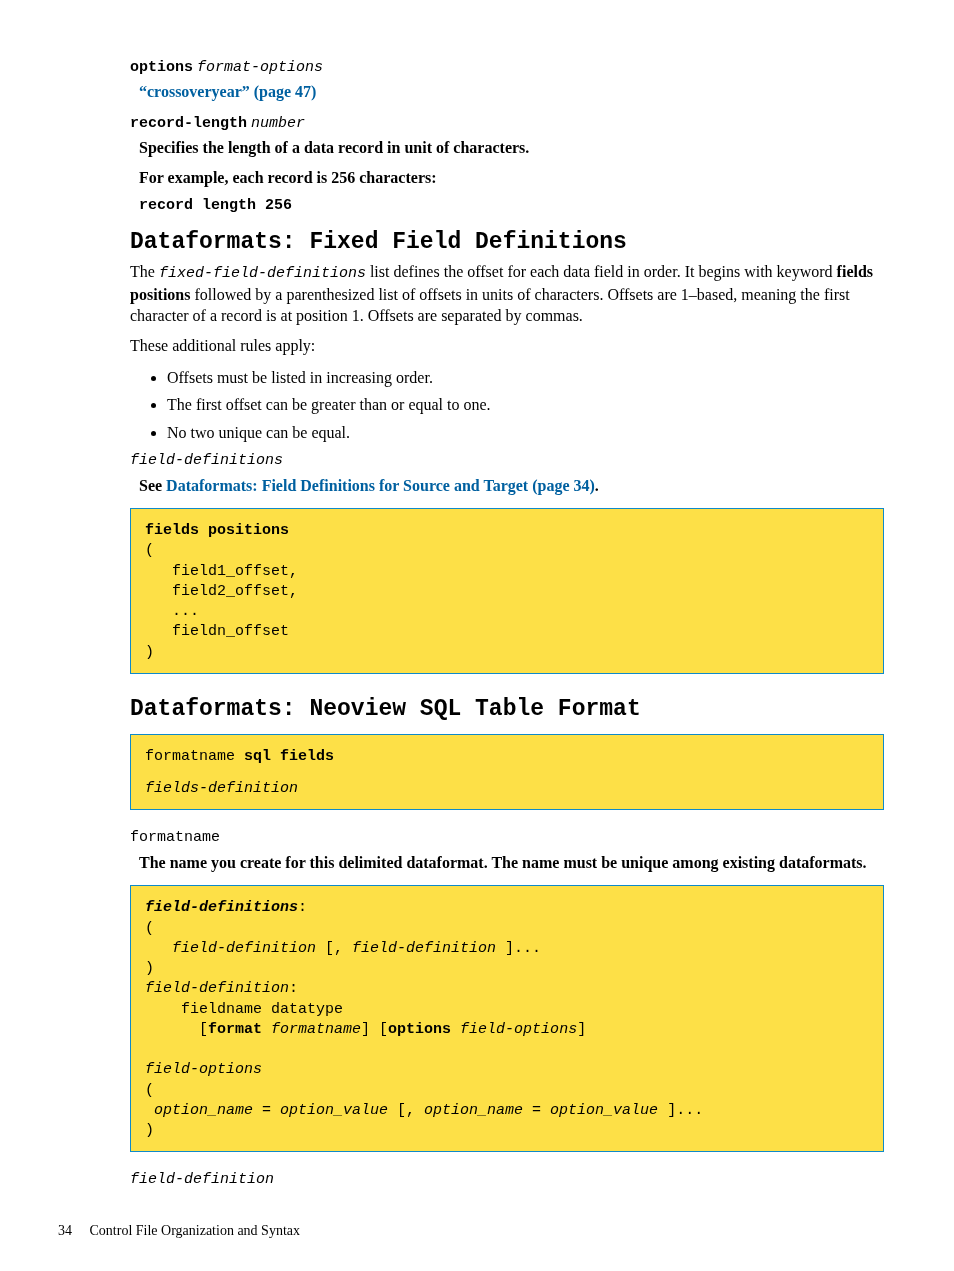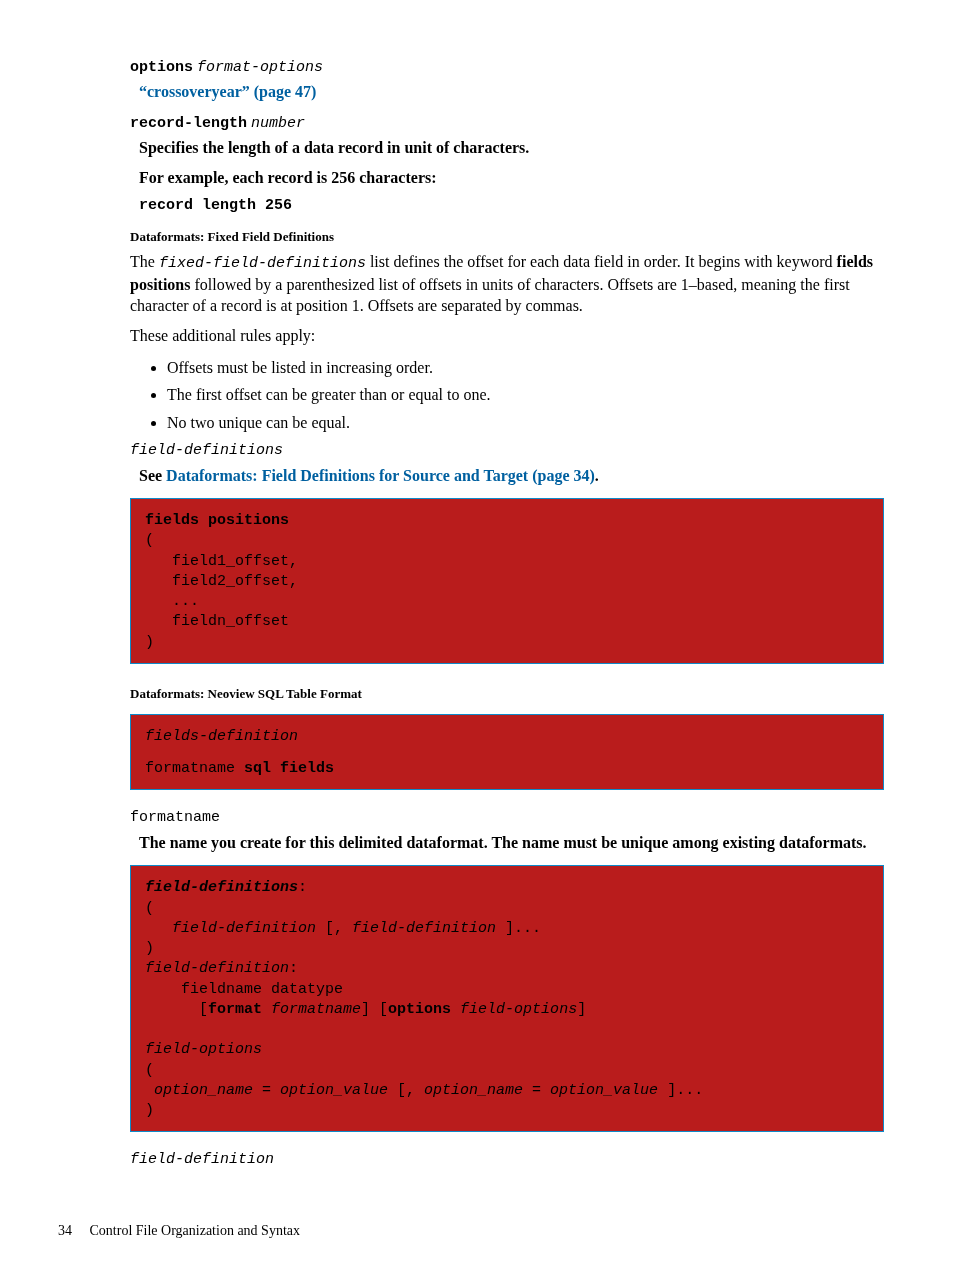--- a/index.html
+++ b/index.html
@@ -19,44 +19,44 @@
   }
   .mono { font-family: "Courier New", Courier, monospace; font-size: 15px; }
   .italic { font-style: italic; }
   .bold { font-weight: bold; }
   .dl-term { margin-left: 35px; line-height: 1.35; }
   .dl-def { margin-left: 44px; line-height: 1.35; margin-top: 3px; margin-bottom: 8px; font-weight: bold; }
 
   a.link, .link { color: #0060a0; text-decoration: none; }
 
   .h3 {
-    font-family: Liberation Serif, serif;
+    font-family: Liberation Mono, monospace;
     font-weight: bold;
-    font-size: 13px;
+    font-size: 23px;
     margin: 12px 0 6px 35px;
     color: #000;
   }
   .para {
     margin: 6px 0 8px 35px;
     line-height: 1.35;
     font-size: 16px;
   }
   ul.bullets {
     margin: 2px 0 6px 50px;
     padding: 0 0 0 22px;
     line-height: 1.6;
   }
   ul.bullets li { margin-bottom: 2px; font-size: 16px; }
   ul.bullets li::marker { color: #000; }
 
   .codebox {
     border: 1.5px solid #0f8ac9;
     margin: 12px 0 18px 35px;
     padding: 12px 22px 10px 14px;
-    background: #b91c1c;
+    background: #fde047;
   }
   .codebox pre {
     margin: 0;
     font-family: "Courier New", Courier, monospace;
     font-size: 15px;
     line-height: 1.35;
     white-space: pre;
   }
   .codebox .blk { display: block; margin-bottom: 12px; }
   .codebox .blk:last-child { margin-bottom: 0; }
@@ -113,22 +113,22 @@
    field1_offset,
    field2_offset,
    ...
    fieldn_offset
 )</span></pre>
   </div>
 
   <div class="h3" style="margin-top:22px;">Dataformats: Neoview SQL Table Format</div>
 
   <div class="codebox">
+    <pre class="blk"><span>formatname </span><span class="bold">sql fields</span></pre>
     <pre class="blk"><span class="italic">fields-definition</span></pre>
-    <pre class="blk"><span>formatname </span><span class="bold">sql fields</span></pre>
   </div>
 
   <div class="dl-term mono">formatname</div>
   <div class="dl-def">The name you create for this delimited dataformat. The name must be unique among existing dataformats.</div>
 
 
   <div class="codebox">
     <pre><span class="italic bold">field-definitions</span><span>:</span>
 <span>(</span>
 <span>   </span><span class="italic">field-definition</span><span> [, </span><span class="italic">field-definition</span><span> ]...</span>

